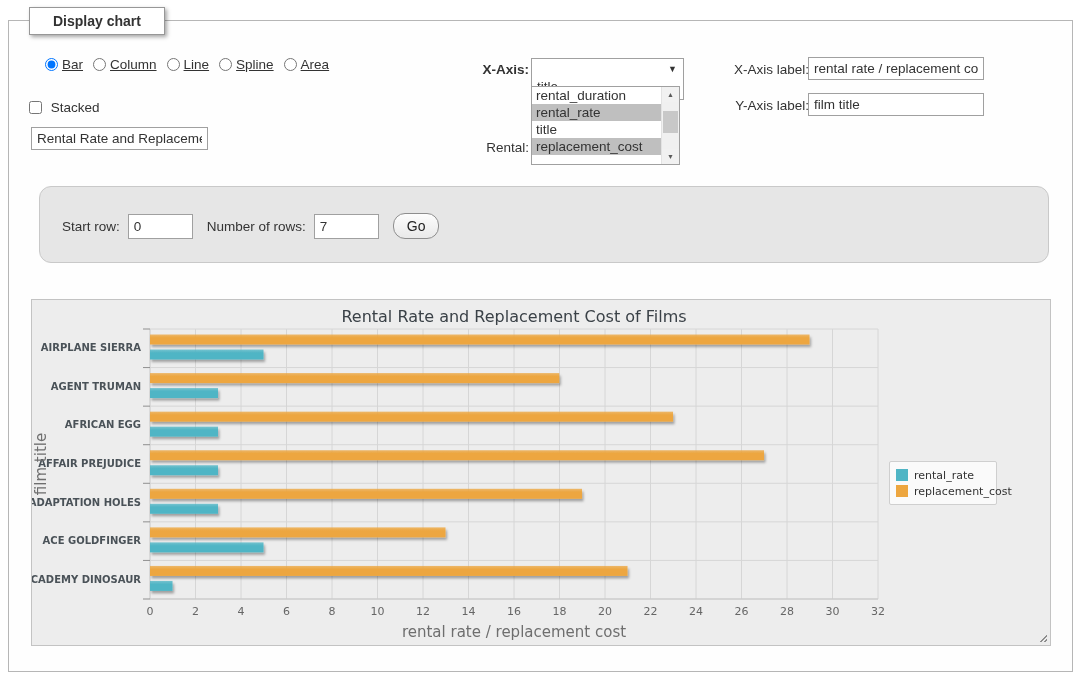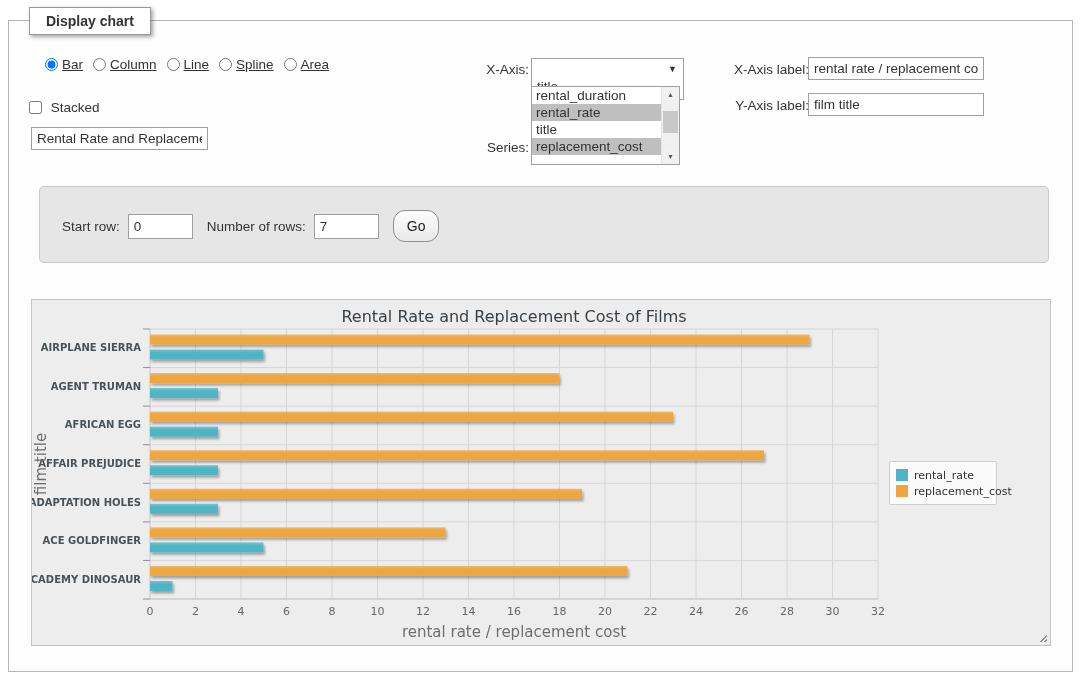--- a/index.html
+++ b/index.html
@@ -1,35 +1,35 @@
 <!DOCTYPE html>
 <html><head>
 <meta charset="utf-8">
 <style>
   html,body{margin:0;padding:0;background:#fff;font-family:"Liberation Sans",sans-serif;color:#333;}
   .stage{position:relative;width:1081px;height:681px;background:#fff;overflow:hidden;}
 
   
   .fieldset{position:absolute;left:8px;top:20px;width:1063px;height:650px;border:1px solid #b6b6b6;background:#fefefe;}
   .fs-legend{position:absolute;left:20px;top:-14px;background:#fff;border:1px solid #979797;
-    padding:5px 16px;font-size:14px;font-weight:bold;color:#333;box-shadow:2px 2px 4px rgba(0,0,0,.35);}
+    padding:5px 23px;font-size:14px;font-weight:bold;color:#333;box-shadow:2px 2px 4px rgba(0,0,0,.35);}
 
   label,.lbl{font-size:13.5px;color:#333;}
   input[type=text]{border:1px solid #a0a0a0;font-family:"Liberation Sans",sans-serif;font-size:13.5px;
     color:#333;padding:2px 5px;box-sizing:border-box;background:#fff;outline:none;white-space:nowrap;overflow:hidden;}
 
   
   .radio-row{position:absolute;left:36px;top:36px;font-size:13.5px;text-decoration:underline;}
   .radio-item{margin-right:10px;}
   .radio-item input{vertical-align:-2px;margin:0 4px 0 0;}
   .stacked-row{position:absolute;left:20px;top:68px;font-size:13.5px;margin-top:11px;}
   .stacked-row input{vertical-align:-2px;margin:0 5px 0 0;}
   .title-input{position:absolute;left:22px;top:106px;width:177px;height:23px;}
 
-  .xaxis-label{position:absolute;left:440px;top:41px;width:80px;text-align:right;}
+  .xaxis-label{position:absolute;left:440px;top:41px;width:80px;text-align:right;font-weight:bold;}
   .xaxis-select{position:absolute;left:522px;top:37px;width:153px;height:23px;border:1px solid #a0a0a0;
     background:#fff;font-size:13.5px;padding:20px 5px;box-sizing:border-box;}
   .xaxis-select .caret{position:absolute;right:6px;top:5px;font-size:9px;color:#333;}
 
   .series-label{position:absolute;left:440px;top:119px;width:80px;text-align:right;}
   .series-listbox{position:absolute;left:522px;top:65px;width:149px;height:79px;border:1px solid #a0a0a0;
     background:#fff;box-sizing:border-box;overflow:hidden;}
   .series-opts{position:absolute;left:0;top:0;right:17px;bottom:0;}
   .series-opts .opt{font-size:13.5px;padding:0 4px;height:17px;line-height:17px;white-space:nowrap;overflow:hidden;}
   .series-opts .opt.sel{background:#bfbfbf;}
@@ -39,25 +39,25 @@
   .sb-up{top:0;} .sb-down{bottom:0;}
   .sb-thumb{position:absolute;left:1px;width:15px;top:24px;height:22px;background:#c8c8c8;}
 
   .xlab-label{position:absolute;left:715px;top:41px;width:85px;text-align:right;}
   .xlab-input{position:absolute;left:799px;top:36px;width:176px;height:23px;}
   .ylab-label{position:absolute;left:715px;top:77px;width:85px;text-align:right;}
   .ylab-input{position:absolute;left:799px;top:72px;width:176px;height:23px;}
 
   
   .rows-panel{position:absolute;left:30px;top:165px;width:1010px;height:77px;background:#e6e6e6;
-    border:1px solid #c9c9c9;border-radius:5px;box-sizing:border-box;}
+    border:1px solid #c9c9c9;border-radius:12px;box-sizing:border-box;}
   .rows-inner{position:absolute;left:22px;top:26px;height:26px;display:flex;align-items:center;}
   .rows-inner .lbl{margin-right:8px;}
   .rows-inner input[type=text]{width:65px;height:25px;margin-right:14px;}
-  .go-btn{height:32px;padding:0 13px;border:1px solid #8e8e8e;border-radius:12px;
+  .go-btn{height:26px;padding:0 13px;border:1px solid #8e8e8e;border-radius:12px;
     background:linear-gradient(#fdfdfd,#e9e9e9);font-family:"Liberation Sans",sans-serif;
     font-size:14px;color:#222;cursor:pointer;text-align:center;}
 
   
   .chart-panel{position:absolute;left:22px;top:278px;width:1020px;height:347px;background:#ededed;
     border:1px solid #c3c3c3;box-sizing:border-box;}
   .chart-panel svg{display:block;}
   .chart-legend{position:absolute;left:857px;top:161px;width:108px;background:#fafafa;
     border:1px solid #cfcfcf;border-radius:2px;padding:5px 6px;box-sizing:border-box;}
   .legend-entry{display:flex;align-items:center;height:16px;}
@@ -82,21 +82,21 @@
     </div>
 
     <input type="text" class="title-input" value="Rental Rate and Replacement Cost of Films" style="">
 
     <div class="lbl xaxis-label">X-Axis:</div>
     <div class="xaxis-select">
       <span>title</span>
       <span class="caret">▼</span>
     </div>
 
-    <div class="lbl series-label">Series:</div>
+    <div class="lbl series-label">Rental:</div>
     <div class="series-listbox">
       <div class="series-opts">
           <div class="opt">rental_duration</div>
           <div class="opt sel">rental_rate</div>
           <div class="opt">title</div>
           <div class="opt sel">replacement_cost</div>
         </div>
       <div class="sb">
         <div class="sb-btn sb-up">▲</div>
         <div class="sb-thumb"></div>

